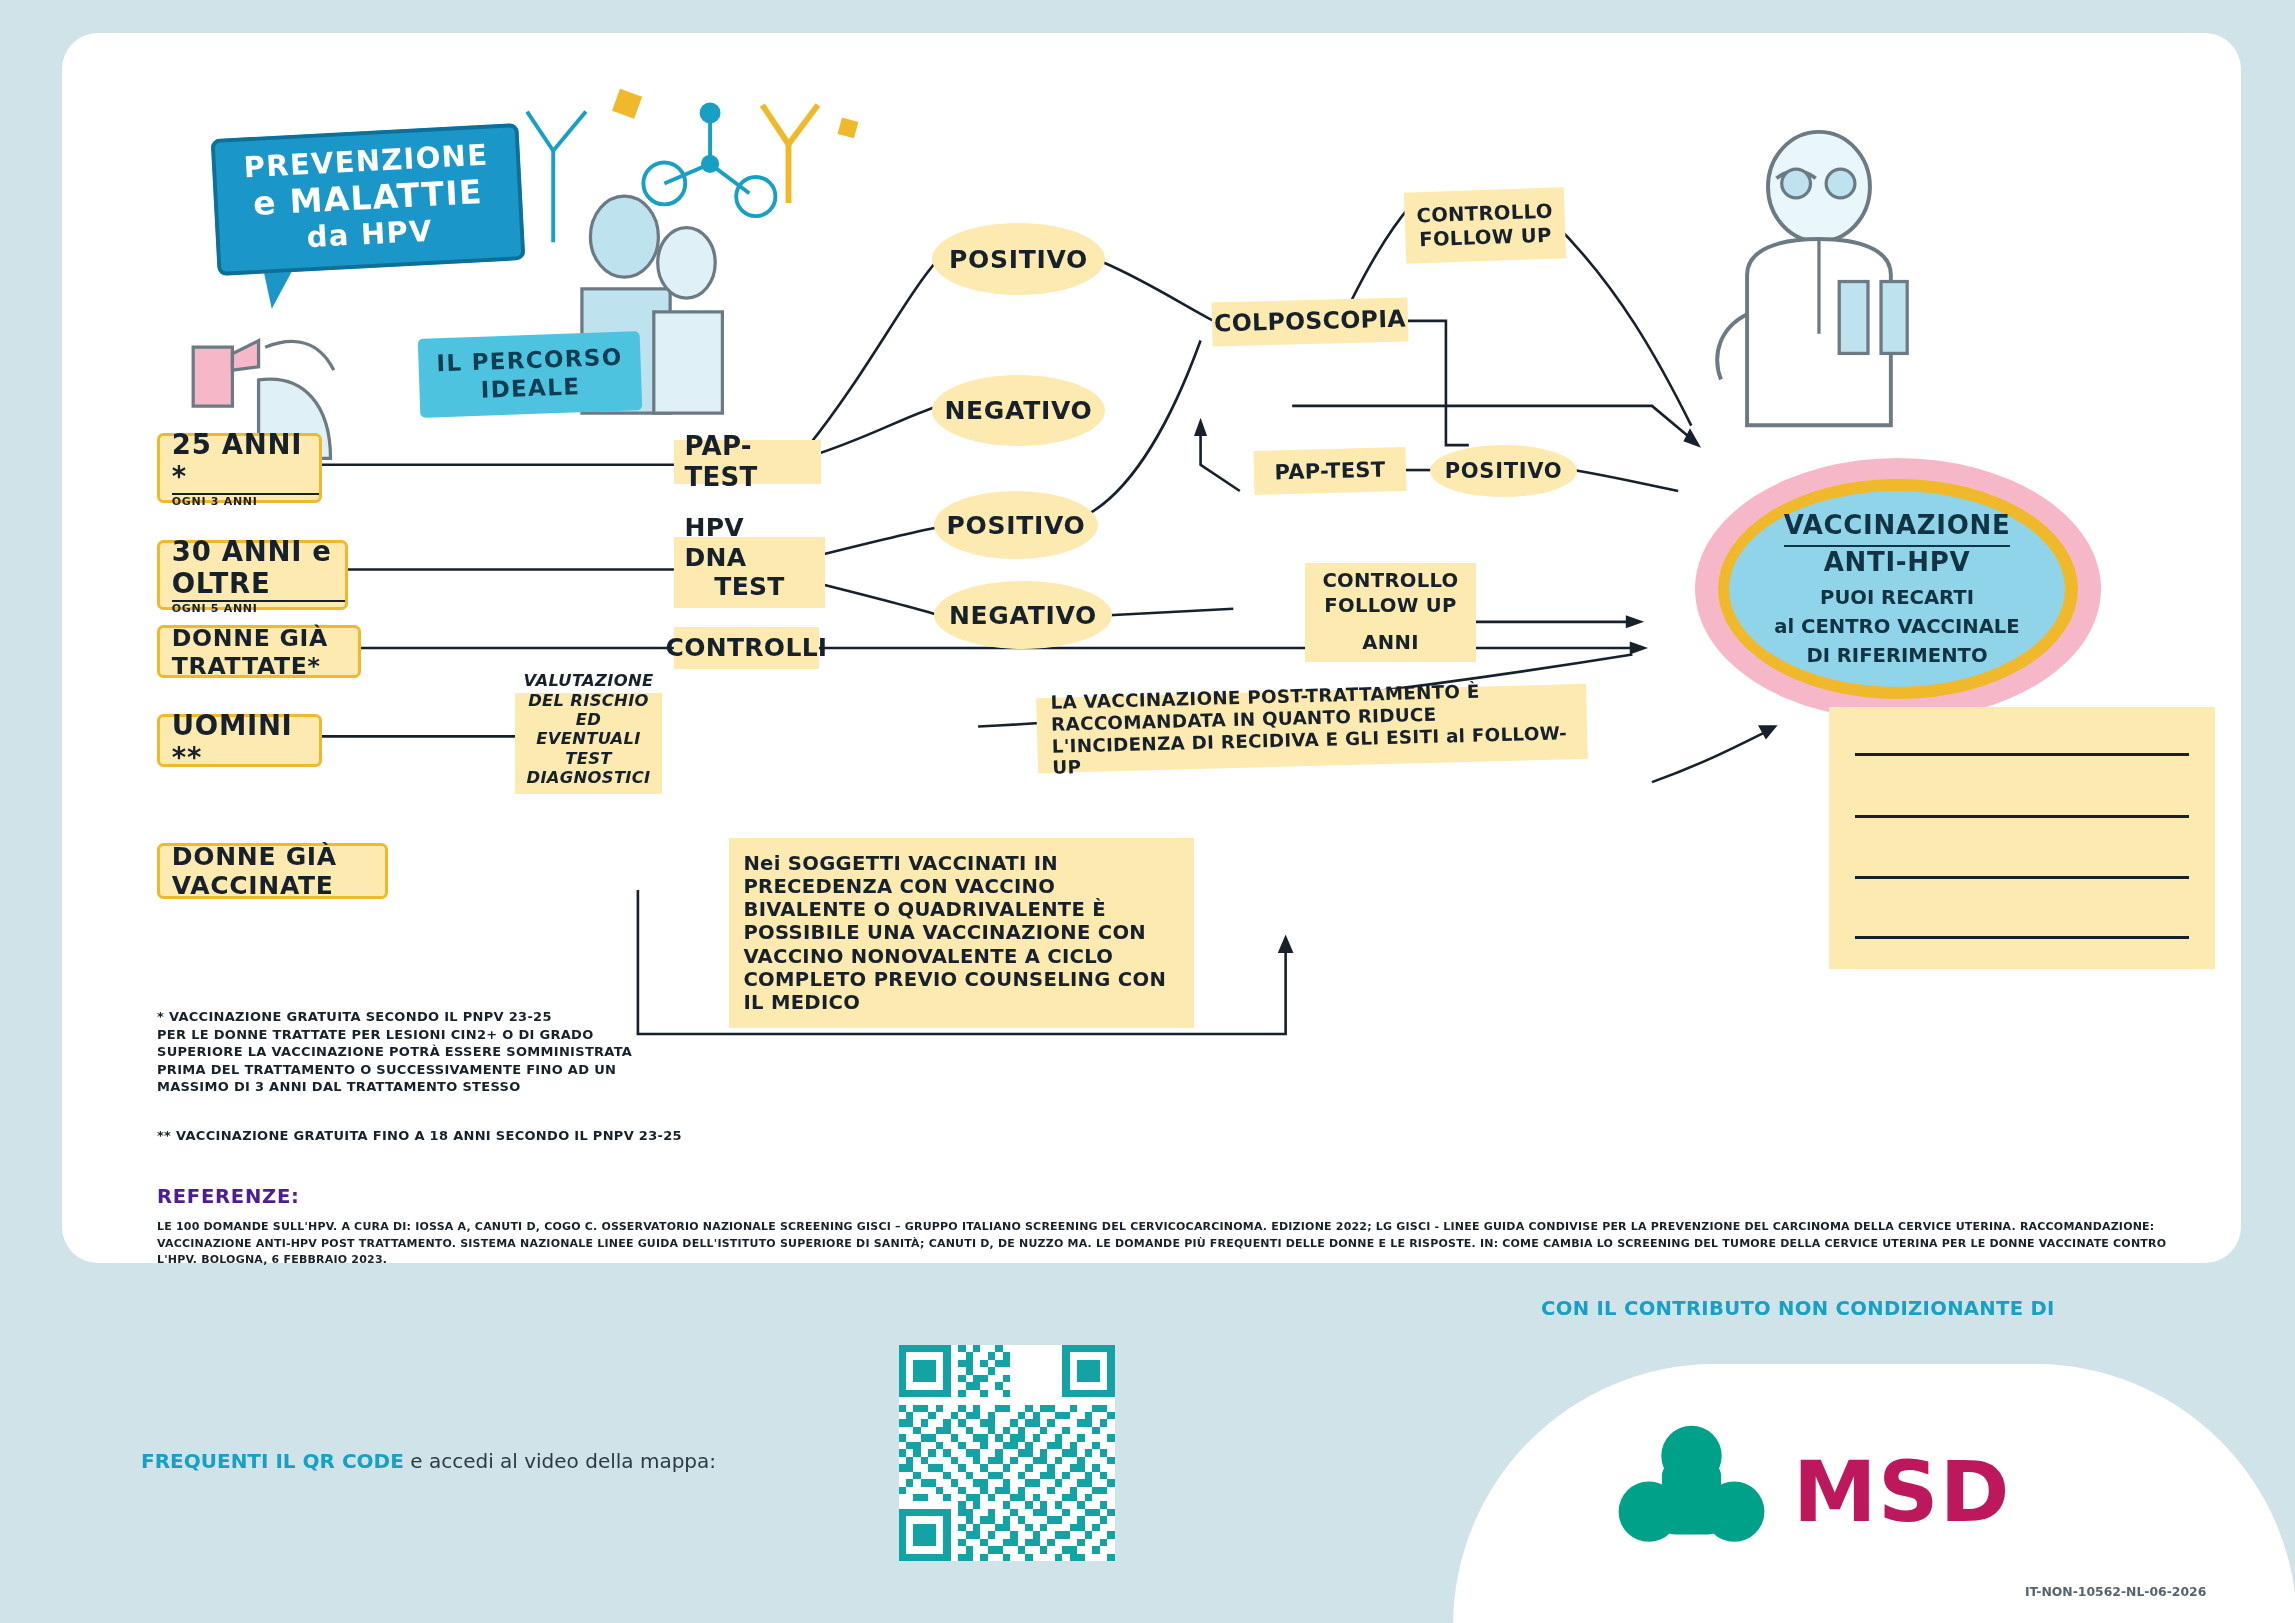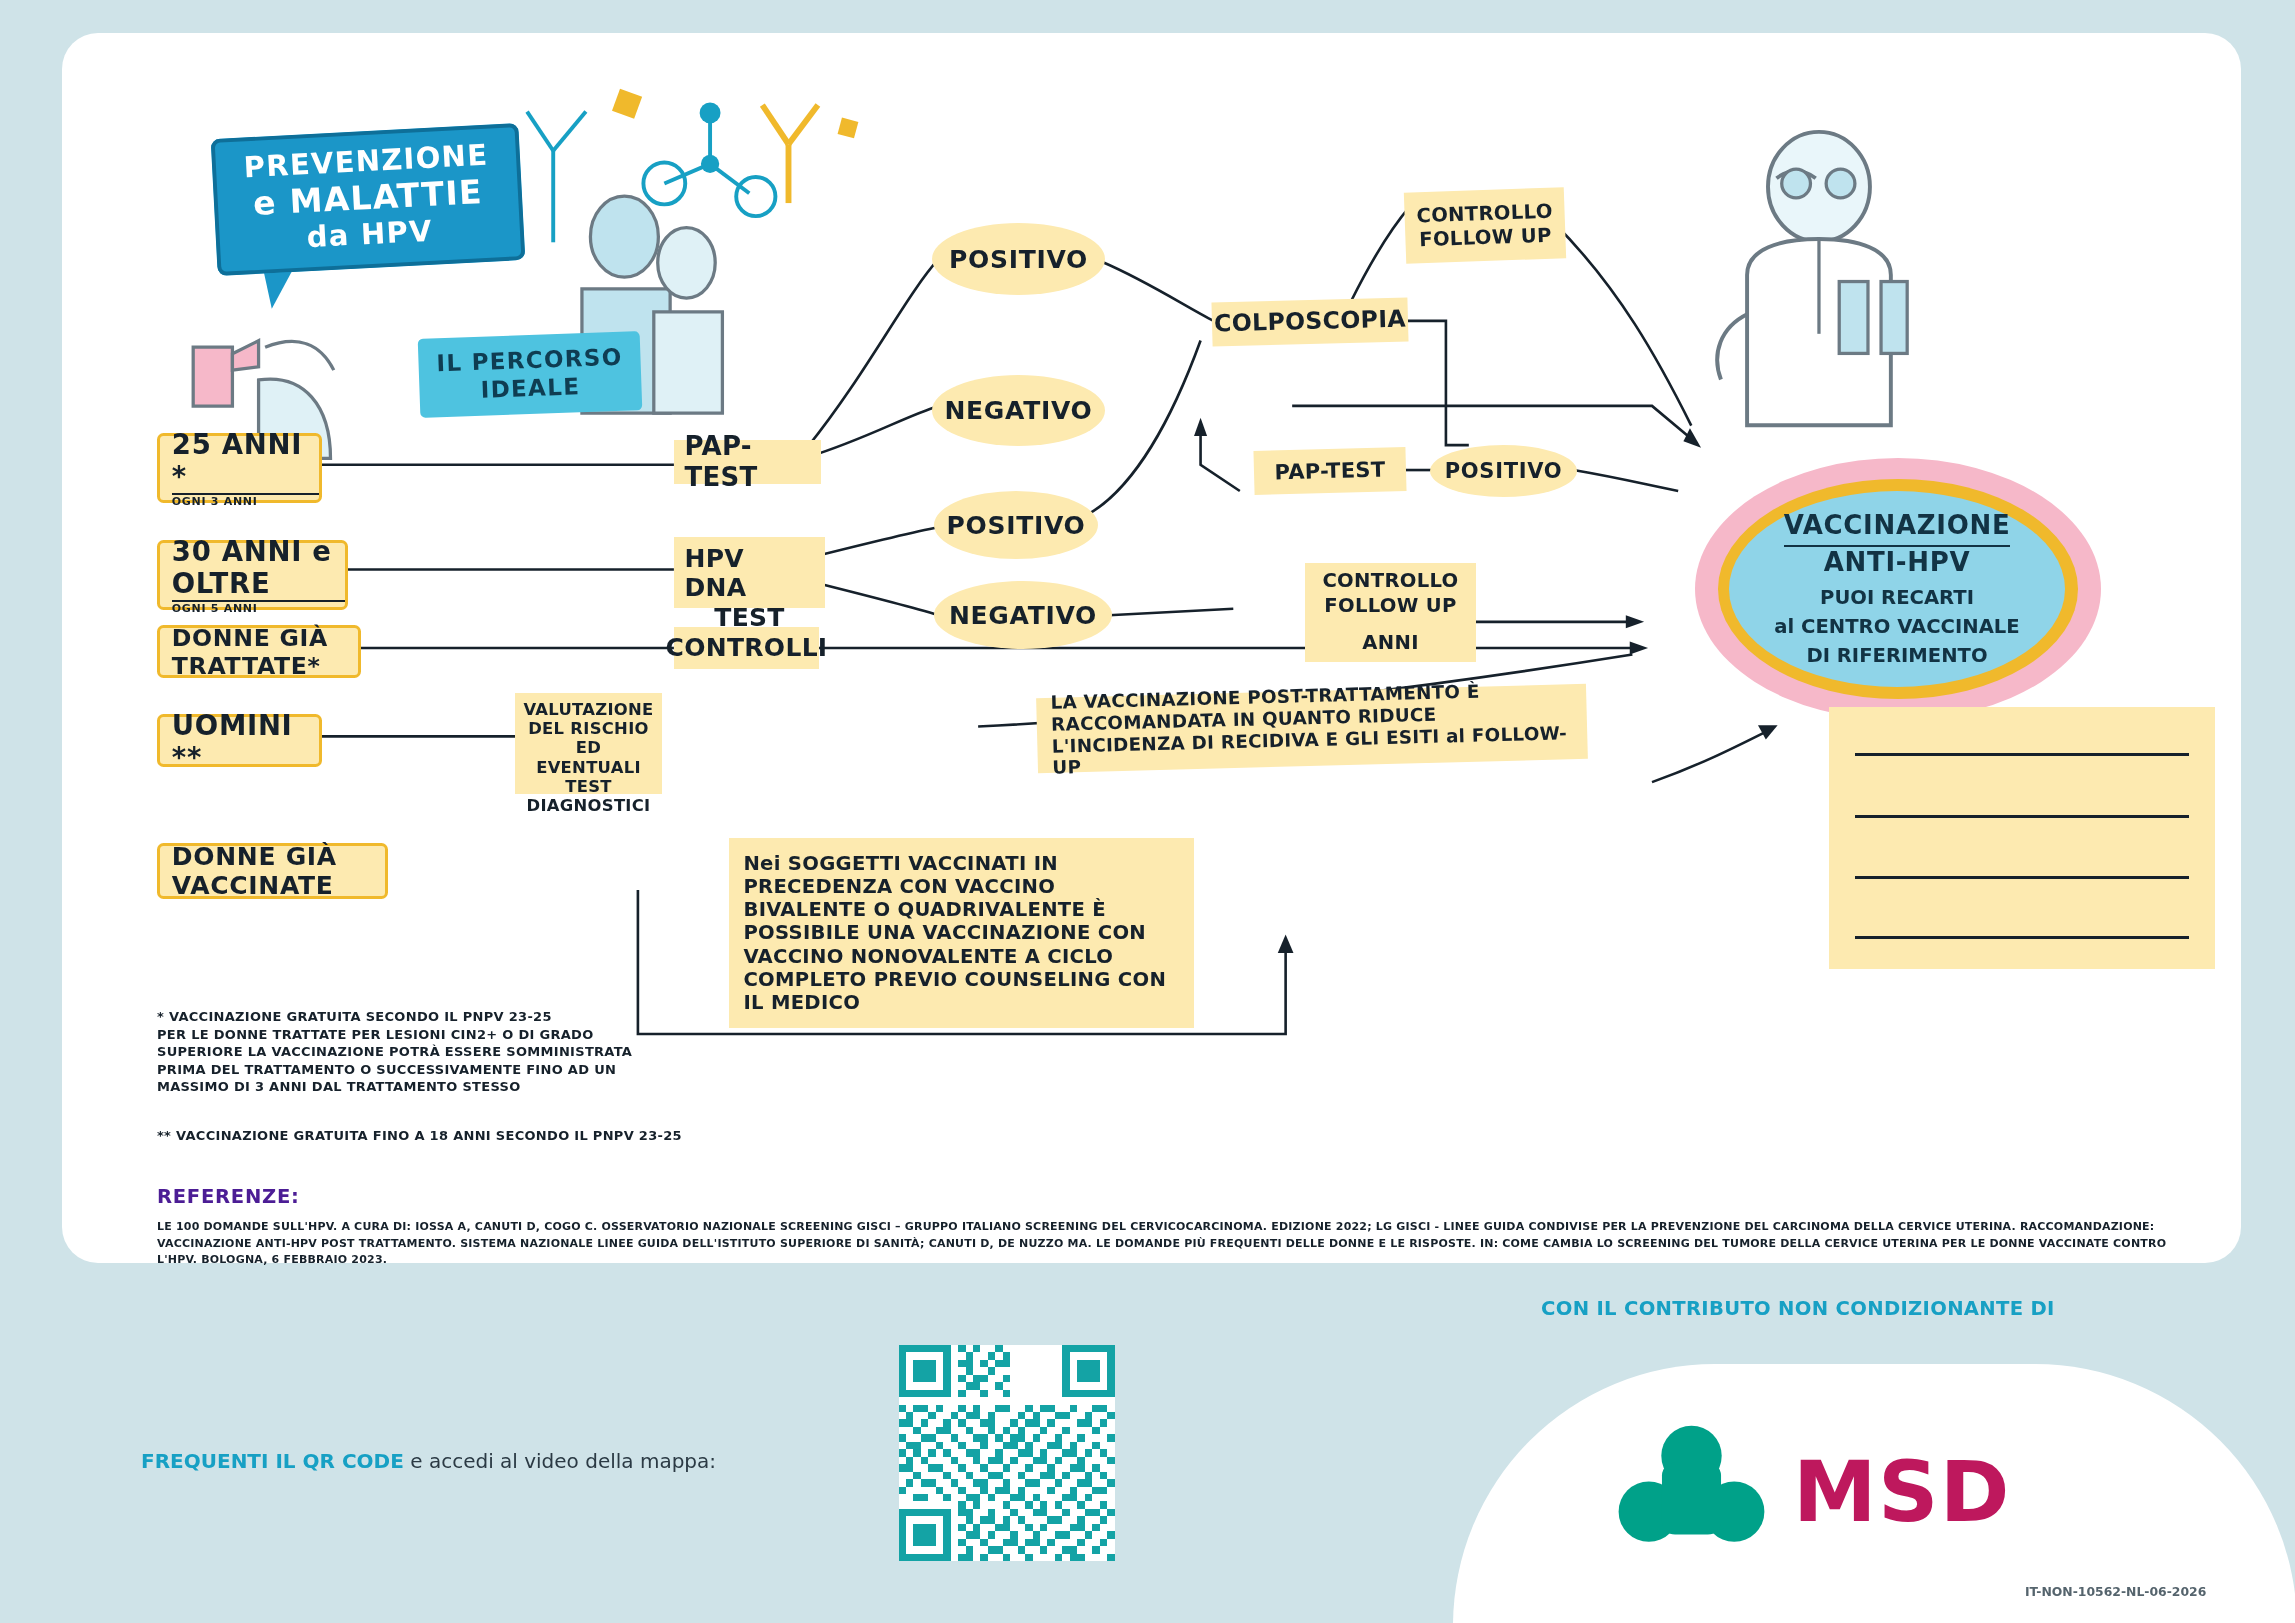--- a/index.html
+++ b/index.html
@@ -251,21 +251,21 @@
   </div>
 
   <div class="stage" style="left:95px;top:810px;width:213px;height:50px;display:flex;align-items:center;justify-content:flex-start;padding-left:11.8px;">
     <span class="main" style="font-size:25px;">DONNE GIÀ VACCINATE</span>
   </div>
 
   <div class="note" style="left:612px;top:407px;width:147px;height:44px;display:flex;align-items:center;justify-content:center;font-size:26px;">
     <span>PAP-TEST</span>
   </div>
 
-  <div class="note" style="left:612px;top:504px;width:151px;height:71px;display:flex;flex-direction:column;align-items:center;justify-content:space-between;font-size:25px;">
+  <div class="note" style="left:612px;top:504px;width:151px;height:71px;display:flex;flex-direction:column;align-items:center;justify-content:flex-end;font-size:25px;">
     <span>HPV DNA</span>
     <span>TEST</span>
   </div>
 
   <div class="note" style="left:612px;top:594px;width:145px;height:42px;display:flex;align-items:center;justify-content:center;font-size:25px;">
     <span>CONTROLLI</span>
   </div>
 
   <div class="oval" style="left:870px;top:190px;width:173px;height:72px;font-size:25px;">
     <span>POSITIVO</span>
@@ -300,21 +300,21 @@
     <span>POSITIVO</span>
   </div>
 
   <div class="note" style="left:1243px;top:530px;width:171px;height:99px;display:flex;flex-direction:column;align-items:center;justify-content:center;font-size:19.6px;line-height:1.25;">
     <span>CONTROLLO</span>
     <span>FOLLOW UP</span>
     <span style="display:block;width:111px;height:2.6px;background:#16212b;margin:9.2px 0 3.9px 0;"></span>
     <span>ANNI</span>
   </div>
 
-  <div class="note" style="left:453px;top:660px;width:147px;height:101px;font-size:16.4px;display:flex;align-items:flex-start;justify-content:center;text-align:center;">
+  <div class="note" style="left:453px;top:660px;width:147px;height:101px;font-size:16.4px;display:flex;align-items:flex-end;justify-content:center;text-align:center;font-style:italic;">
     <span>VALUTAZIONE DEL RISCHIO ED EVENTUALI TEST DIAGNOSTICI</span>
   </div>
 
 
   <div class="note" style="left:975px;top:658px;width:550px;height:75px;font-size:18.3px;display:flex;align-items:center;justify-content:flex-start;text-align:left;padding-left:14.4px;transform:rotate(-1.5deg);">
     <span>LA VACCINAZIONE POST-TRATTAMENTO È RACCOMANDATA IN QUANTO RIDUCE L'INCIDENZA DI RECIDIVA E GLI ESITI al FOLLOW-UP</span>
   </div>
 
   <div class="note" style="left:667px;top:805px;width:465px;height:190px;font-size:19.6px;display:flex;align-items:center;justify-content:flex-start;text-align:left;padding-left:14.4px;">
     <span>Nei SOGGETTI VACCINATI IN PRECEDENZA CON VACCINO BIVALENTE O QUADRIVALENTE È POSSIBILE UNA VACCINAZIONE CON VACCINO NONOVALENTE A CICLO COMPLETO PREVIO COUNSELING CON IL MEDICO</span>

